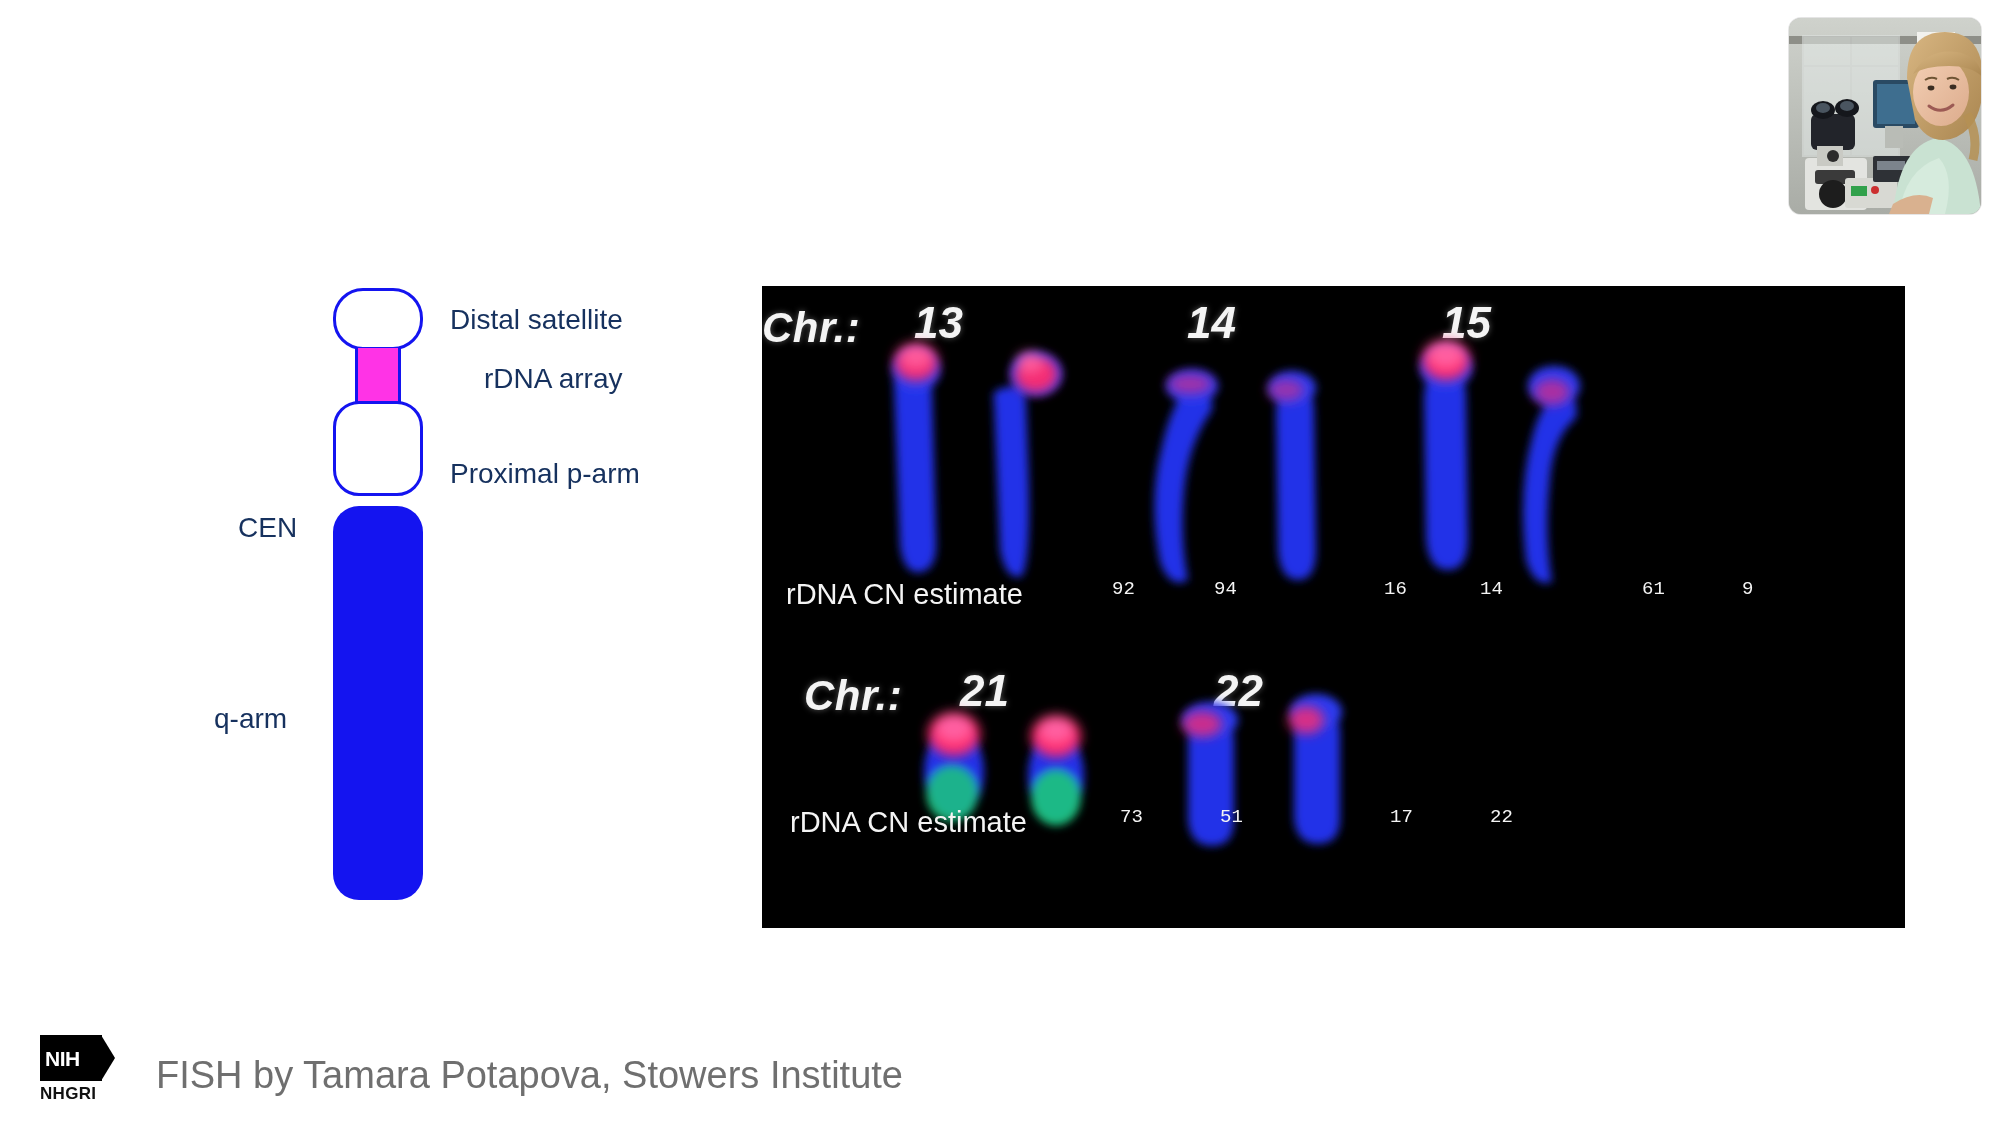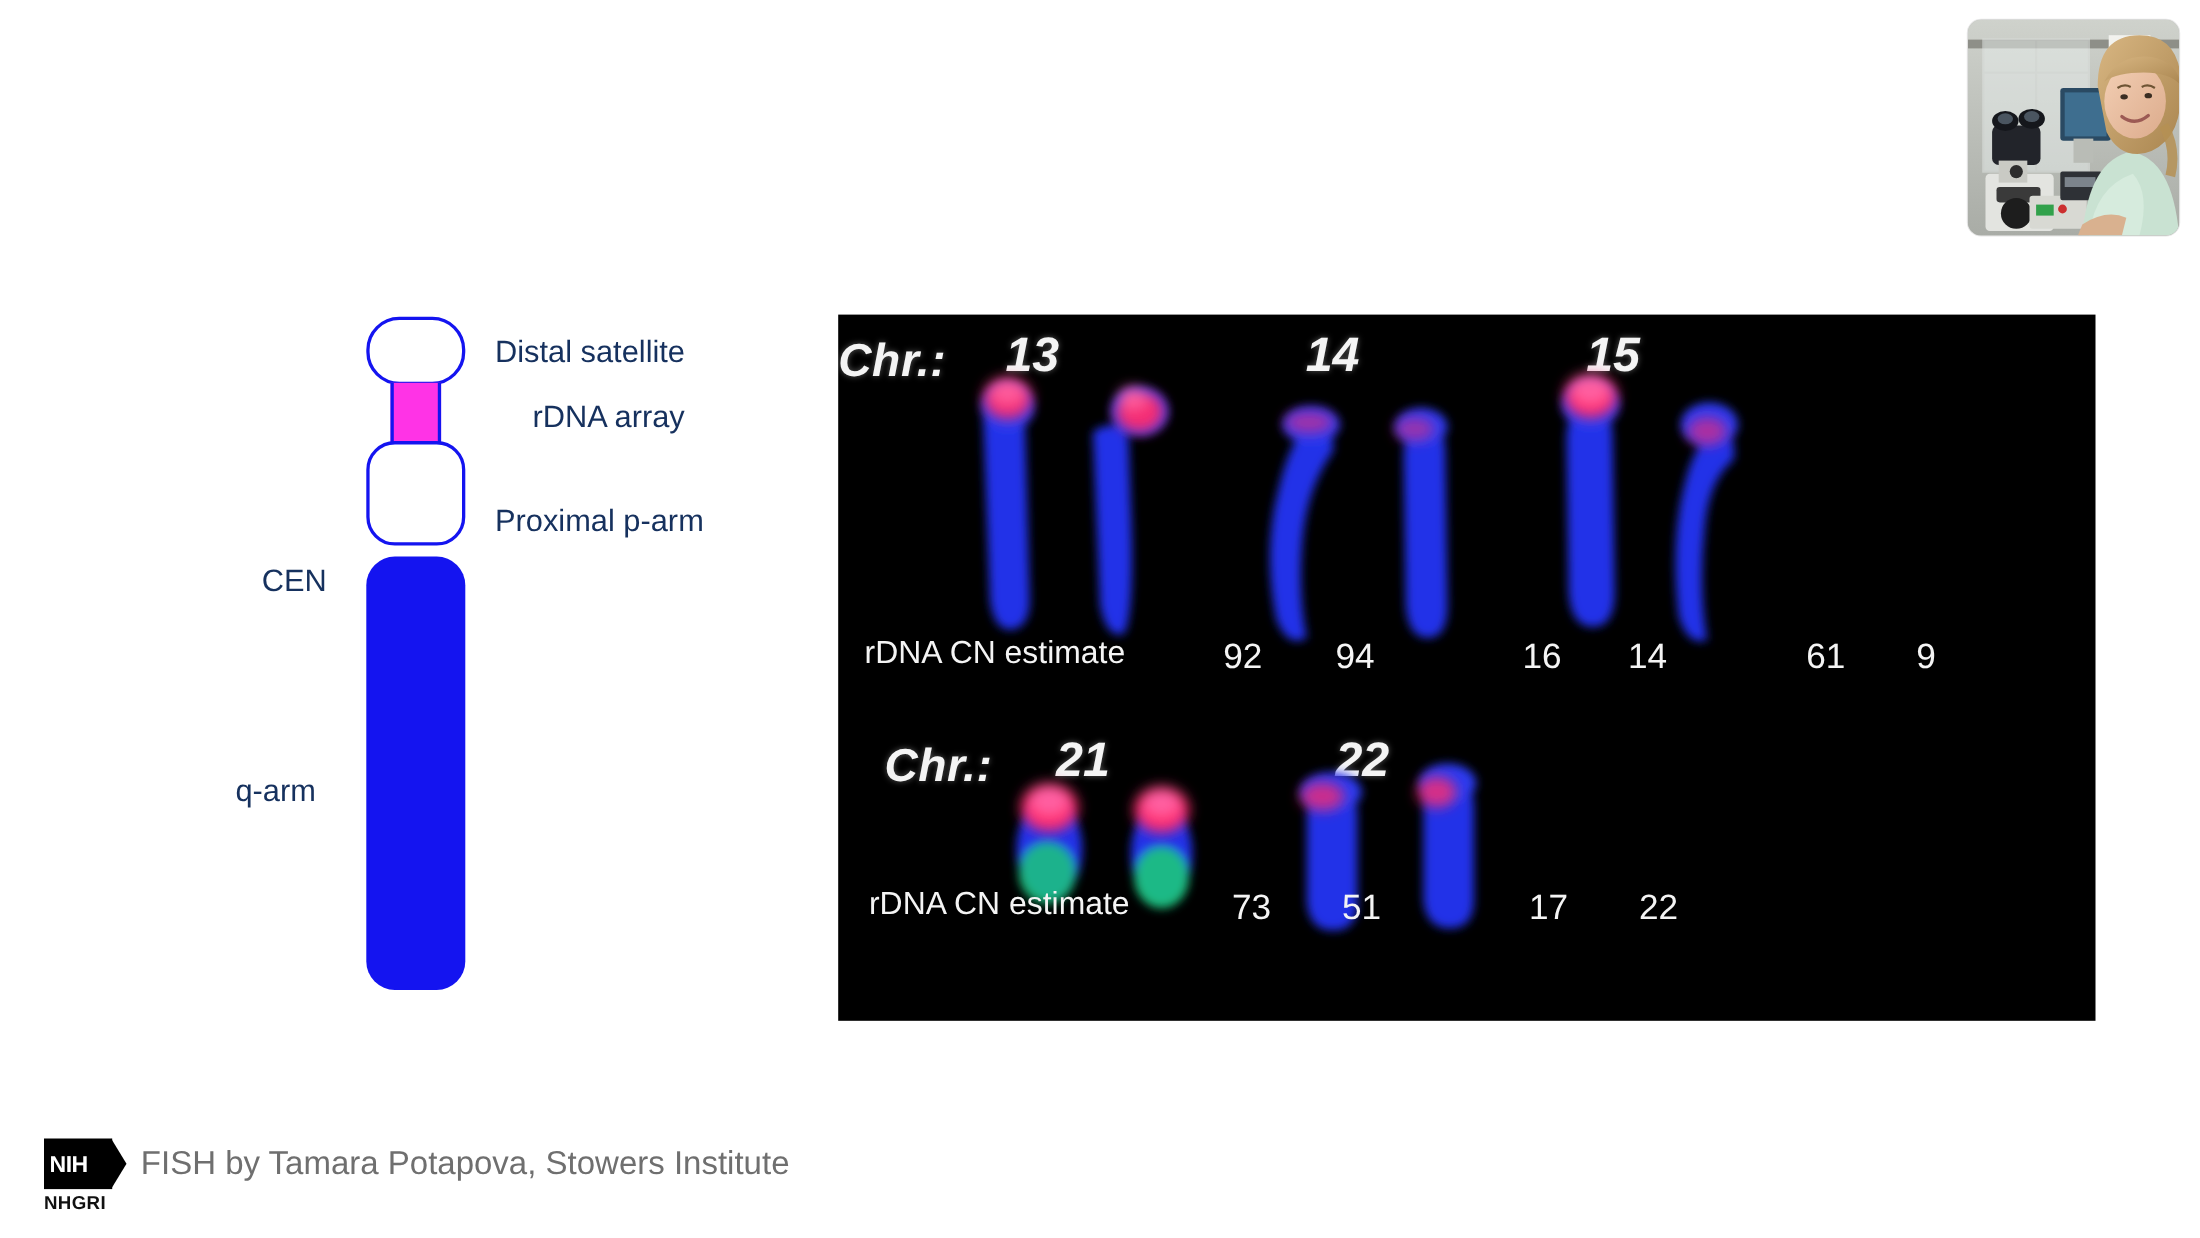--- a/index.html
+++ b/index.html
@@ -65,44 +65,44 @@
   .fish{
     position:absolute;left:762px;top:286px;width:1143px;height:642px;
     background:#000000;overflow:hidden;
   }
   .fish-text{position:absolute;color:#f4f4f4;white-space:nowrap;}
   .chr-word{font-style:italic;font-weight:bold;font-size:42px;letter-spacing:.5px;
     text-shadow:0 0 6px rgba(255,255,255,.35);}
   .chr-num{font-style:italic;font-weight:bold;font-size:44px;
     text-shadow:0 0 6px rgba(255,255,255,.35);}
   .cn-label{font-size:29px;}
-  .cn-val{font-size:32px;}
+  .cn-val{font-size:19px;font-family:Liberation Mono, monospace;}
 
   .chrom{position:absolute;}
   .chrom svg{display:block;overflow:visible;}
 
   
-  .footer{position:absolute;left:40px;top:1035px;display:flex;align-items:flex-start;}
+  .footer{position:absolute;left:40px;top:1035px;display:flex;align-items:flex-end;gap:40px;}
   .nih-logo{position:relative;width:62px;height:62px;}
   .nih-mark{
     width:62px;height:46px;background:#000;position:relative;
     display:flex;align-items:center;justify-content:flex-start;
   }
   .nih-mark span{
     color:#fff;font-size:21px;font-weight:bold;letter-spacing:-.5px;
     padding-left:5px;line-height:1;
   }
   .nih-arrow{
     position:absolute;right:-13px;top:0;width:0;height:0;
     border-top:23px solid transparent;border-bottom:23px solid transparent;
     border-left:14px solid #000;
   }
   .nhgri{font-size:17px;font-weight:bold;color:#111;margin-top:3px;letter-spacing:.3px;}
   .credit{
-    margin-left:26px;font-size:30px;color:#6f6f6f;white-space:nowrap;
+    margin-left:14px;font-size:38px;color:#6f6f6f;white-space:nowrap;
     padding-top:6px;
   }
 </style>
 </head>
 <body>
 
 <div class="slide">
 
 
   <div class="photo-frame">

